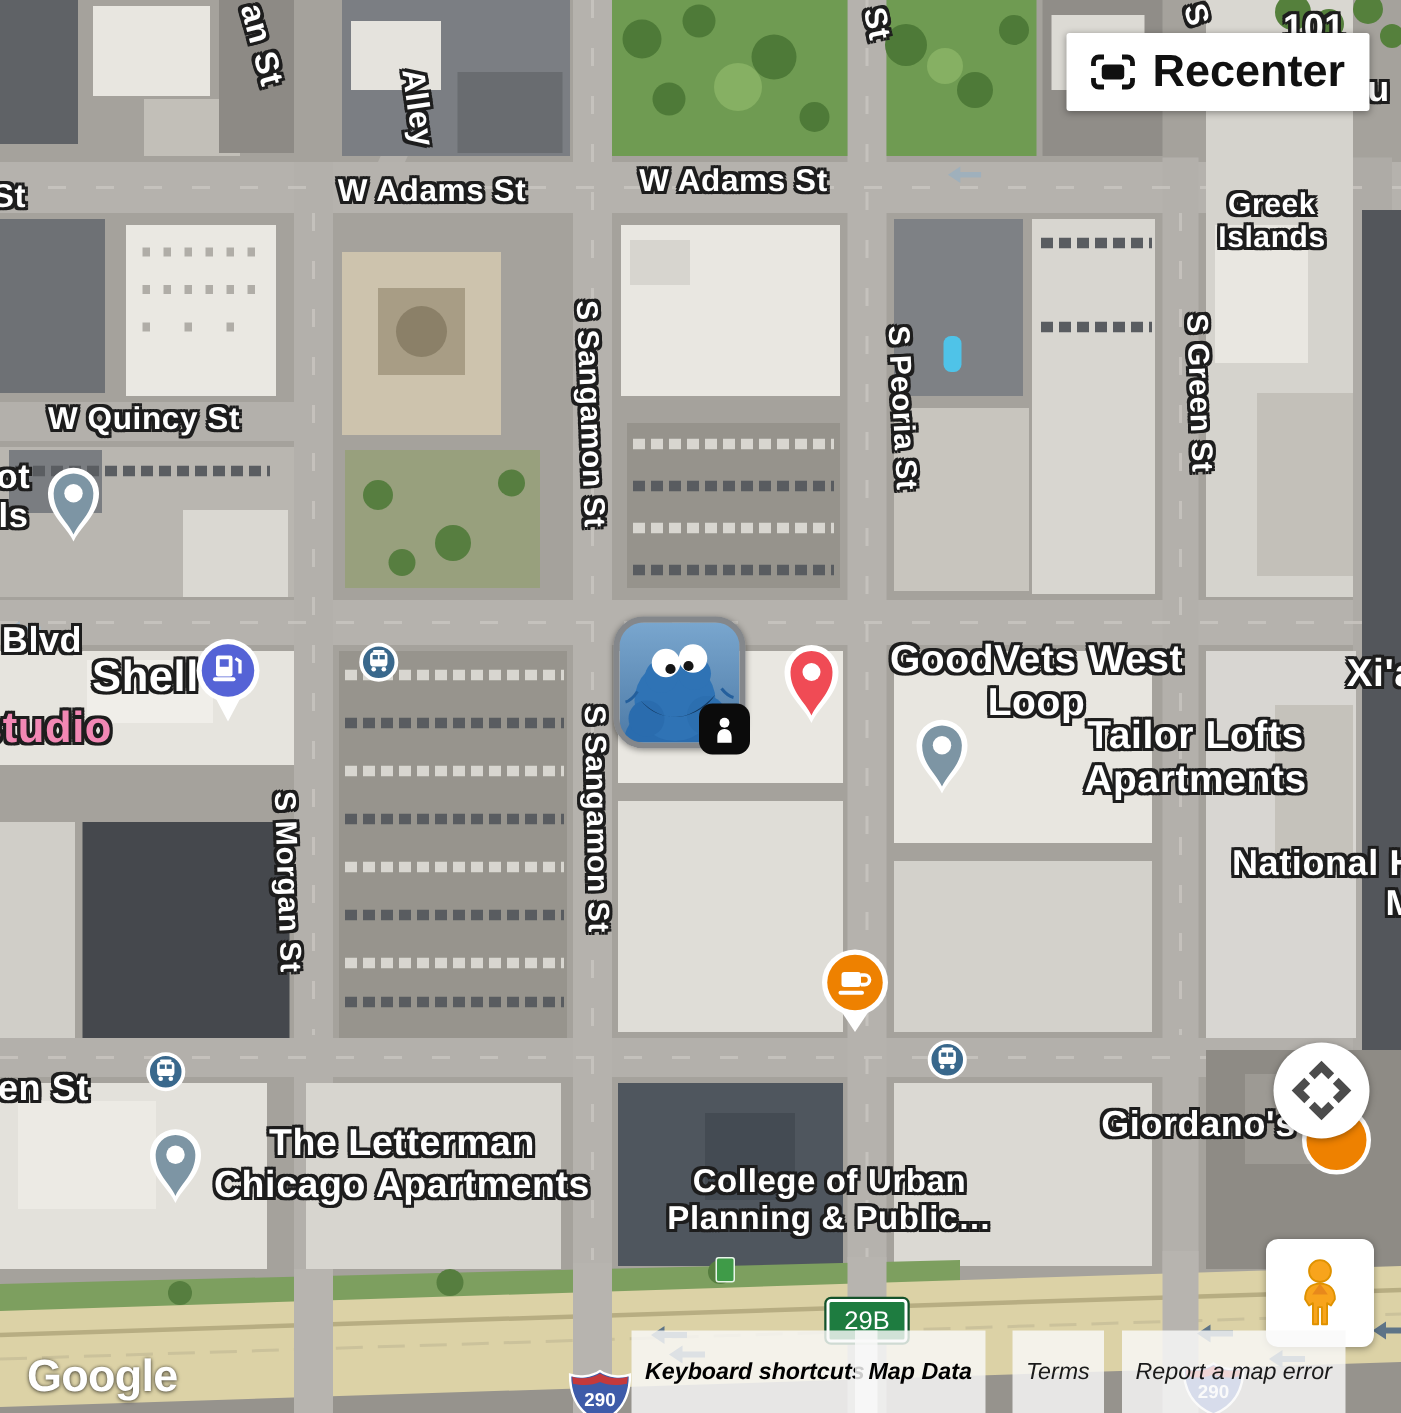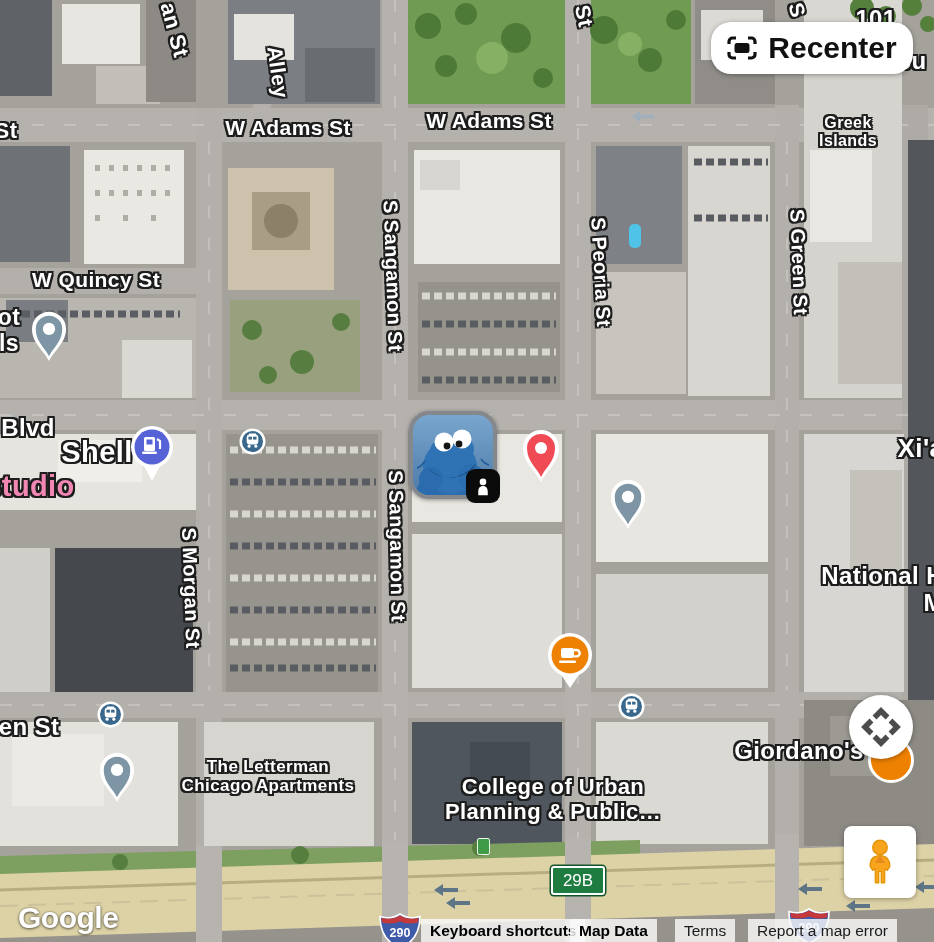--- a/index.html
+++ b/index.html
@@ -25,35 +25,35 @@
           background:var(--exit-green,#1E7C40);border:2px solid #fff;border-radius:3px;
           box-shadow:0 0 0 1.5px #14532b;display:flex;align-items:center;justify-content:center;
           color:#fff;font-weight:400;font-size:17px;}
   .hidden-orange{position:absolute;left:868px;top:737px;width:40px;height:40px;border-radius:50%;
           background:var(--orange-marker,#EE8100);border:3px solid #fff;z-index:24;}
   .tiny-green{position:absolute;left:477px;top:838px;width:11px;height:15px;z-index:22;
           background:#3f9b48;border-radius:2px;border:1px solid #e8f5e9;}
 
   
   .recenter{position:absolute;left:711px;top:22px;width:202px;height:52px;z-index:40;
-          background:#fff;border-radius:20px;box-shadow:0 1px 5px rgba(0,0,0,.35);
+          background:#fff;border-radius:2px;box-shadow:0 1px 5px rgba(0,0,0,.35);
           display:flex;align-items:center;justify-content:center;gap:11px;cursor:pointer;}
   .recenter span{font-size:30px;font-weight:700;color:#111;}
   .pan-ctl{position:absolute;left:849px;top:695px;width:64px;height:64px;border-radius:50%;
           background:#fff;z-index:40;box-shadow:0 1px 5px rgba(0,0,0,.35);
           display:flex;align-items:center;justify-content:center;cursor:pointer;}
   .pegman-ctl{position:absolute;left:844px;top:826px;width:72px;height:72px;border-radius:8px;
           background:#fff;z-index:40;box-shadow:0 1px 5px rgba(0,0,0,.35);
           display:flex;align-items:center;justify-content:center;cursor:grab;}
 
   
   .glogo{position:absolute;left:18px;top:901px;z-index:50;font-size:30px;font-weight:700;color:#fff;
           letter-spacing:-.5px;text-shadow:0 1px 3px rgba(0,0,0,.55),0 0 2px rgba(0,0,0,.4);cursor:pointer;}
   .attr-box{position:absolute;bottom:0;height:23px;z-index:50;background:rgba(249,249,249,.82);
-          display:flex;align-items:center;padding:0 9px;font-size:15.5px;color:#1a1a1a;cursor:pointer;}
+          display:flex;align-items:center;padding:16px 9px;font-size:15.5px;color:#1a1a1a;cursor:pointer;font-style:italic;}
   .attr-bold{font-weight:700;color:#000;}
 
   .hw-arrow{position:absolute;z-index:6;}
 </style>
 </head>
 <body>
 
 <div id="screen">
 
   
@@ -251,26 +251,28 @@
   <div class="lbl" style="left:799px;top:262px;font-size:20px;transform:translate(-50%,-50%) rotate(88deg)">S Green St</div>
   <div class="lbl" style="left:28px;top:428px;font-size:24px;transform:translate(-50%,-50%)">Blvd</div>
   <div class="lbl" style="left:191px;top:588px;font-size:20px;transform:translate(-50%,-50%) rotate(88deg)">S Morgan St</div>
   <div class="lbl" style="left:397px;top:546px;font-size:20px;transform:translate(-50%,-50%) rotate(89deg)">S Sangamon St</div>
   <div class="lbl" style="left:29px;top:727px;font-size:24px;transform:translate(-50%,-50%)">en St</div>
   <div class="lbl" style="left:6px;top:131px;font-size:22px;transform:translate(-50%,-50%)">St</div>
   <div class="lbl" style="left:9px;top:331px;font-size:23px;transform:translate(-50%,-50%)">ot
 ls</div>
 
   
-  <div class="lbl" style="left:848px;top:132px;font-size:16px;transform:translate(-50%,-50%)">Greek Islands</div>
+  <div class="lbl" style="left:848px;top:148px;font-size:20px;transform:translate(-50%,-50%)">Greek Islands</div>
+  <div class="lbl" style="left:691px;top:454px;font-size:26px;transform:translate(-50%,-50%)">GoodVets West Loop</div>
+  <div class="lbl" style="left:797px;top:505px;font-size:26px;transform:translate(-50%,-50%)">Tailor Lofts Apartments</div>
   <div class="lbl" style="left:921px;top:449px;font-size:26px;transform:translate(-50%,-50%)">Xi'a</div>
   <div class="lbl" style="left:874px;top:590px;font-size:24px;width:140px;text-align:right;transform:translate(-50%,-50%)">National H
 M</div>
   <div class="lbl" style="left:799px;top:751px;font-size:24px;transform:translate(-50%,-50%)">Giordano's</div>
-  <div class="lbl" style="left:268px;top:776px;font-size:17px;transform:translate(-50%,-50%)">The Letterman
+  <div class="lbl" style="left:268px;top:776px;font-size:25px;transform:translate(-50%,-50%)">The Letterman
 Chicago Apartments</div>
   <div class="lbl" style="left:553px;top:800px;font-size:22px;transform:translate(-50%,-50%)">College of Urban
 Planning &amp; Public…</div>
   <div class="lbl" style="left:97px;top:452px;font-size:29px;transform:translate(-50%,-50%)">Shell</div>
   <div class="lbl pink" style="left:30px;top:486px;font-size:29px;transform:translate(-50%,-50%)">studio</div>
   <div class="lbl" style="left:876px;top:33px;font-size:24px;transform:translate(-50%,-50%)">101 S H</div>
   <div class="lbl" style="left:897px;top:61px;font-size:24px;transform:translate(-50%,-50%)">Secu</div>
 
   
   <div class="hidden-orange"></div>

